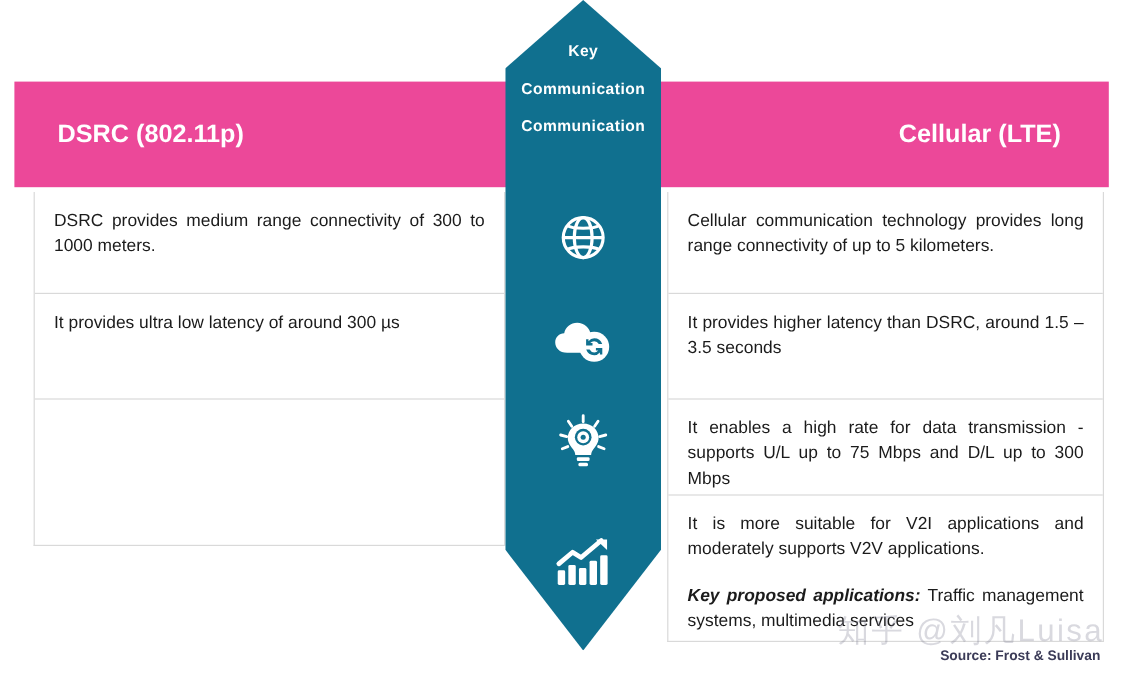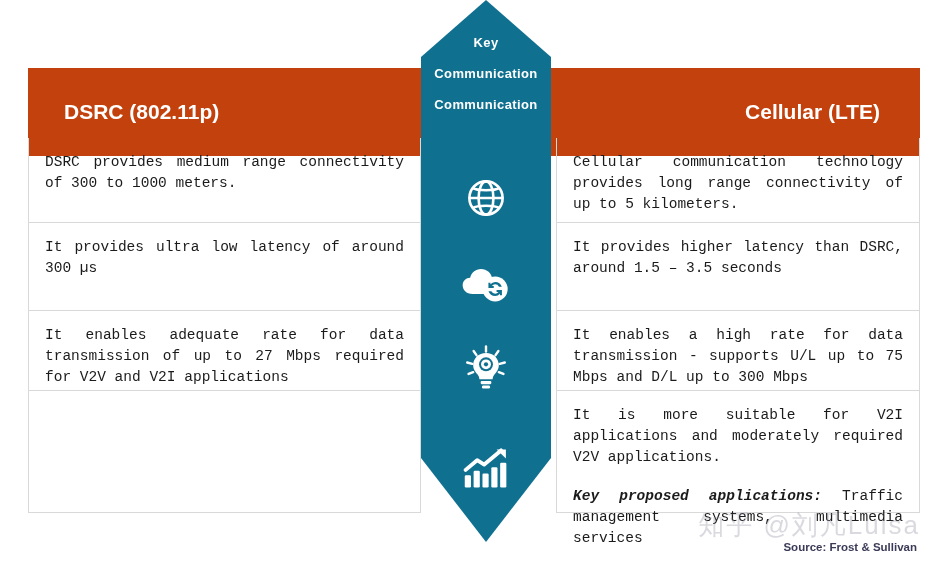--- a/index.html
+++ b/index.html
@@ -18,49 +18,49 @@
 
   #stage {
     position: relative;
     width: 946px;
     height: 564px;
   }
 
   
   .header-bar {
     position: absolute;
-    left: 28px;
+    left: 12px;
     top: 68px;
     width: 892px;
     height: 88px;
-    background: #c2410c;
+    background: #ec4899;
+    padding-left: 20px;
   }
   .header-title {
     position: absolute;
     top: 0;
     height: 88px;
     line-height: 88px;
     color: #ffffff;
     font-size: 21px;
     font-weight: bold;
     white-space: nowrap;
   }
   .header-title.left  { left: 36px; }
   .header-title.right { right: 40px; }
 
   
   .col {
     position: absolute;
-    top: 138px;
+    top: 160px;
     width: 393px;
     border-left: 1px solid #d9d9d9;
     border-right: 1px solid #d9d9d9;
     border-bottom: 1px solid #d9d9d9;
     box-sizing: border-box;
-    font-family: Liberation Mono, monospace;
   }
   .col.left  { left: 28px; }
   .col.right { left: 556px; width: 364px; }
 
   .cell {
     box-sizing: border-box;
     border-top: 1px solid #d9d9d9;
     padding: 14px 16px 12px 16px;
     font-size: 14.5px;
     line-height: 1.45;
@@ -160,39 +160,36 @@
     <div class="header-title right">Cellular (LTE)</div>
   </div>
 
   <div class="col left">
     <div class="cell r1">
       <p>DSRC provides medium range connectivity of 300 to 1000 meters.</p>
     </div>
     <div class="cell r2">
       <p>It provides ultra low latency of around 300 µs</p>
     </div>
-    <div class="cell r3">
-      <p>It enables adequate rate for data transmission of up to 27 Mbps required for V2V and V2I applications</p>
-    </div>
     <div class="cell r4">
     </div>
   </div>
 
   <div class="col right">
     <div class="cell r1">
       <p>Cellular communication technology provides long range connectivity of up to 5 kilometers.</p>
     </div>
     <div class="cell r2">
       <p>It provides higher latency than DSRC, around 1.5 – 3.5 seconds</p>
     </div>
     <div class="cell r3">
       <p>It enables a high rate for data transmission  -  supports U/L up to 75 Mbps and D/L up to 300 Mbps</p>
     </div>
     <div class="cell r4">
-      <p>It is more suitable for V2I applications and moderately required V2V applications.</p>
+      <p>It is more suitable for V2I applications and moderately supports V2V applications.</p>
       <p><span class="key-apps">Key proposed applications:</span><span> Traffic management systems, multimedia services</span></p>
     </div>
   </div>
 
   <div class="arrow"></div>
 
   <div class="arrow-title">
     <span>Key</span>
     <span>Communication</span>
     <span>Communication</span>

